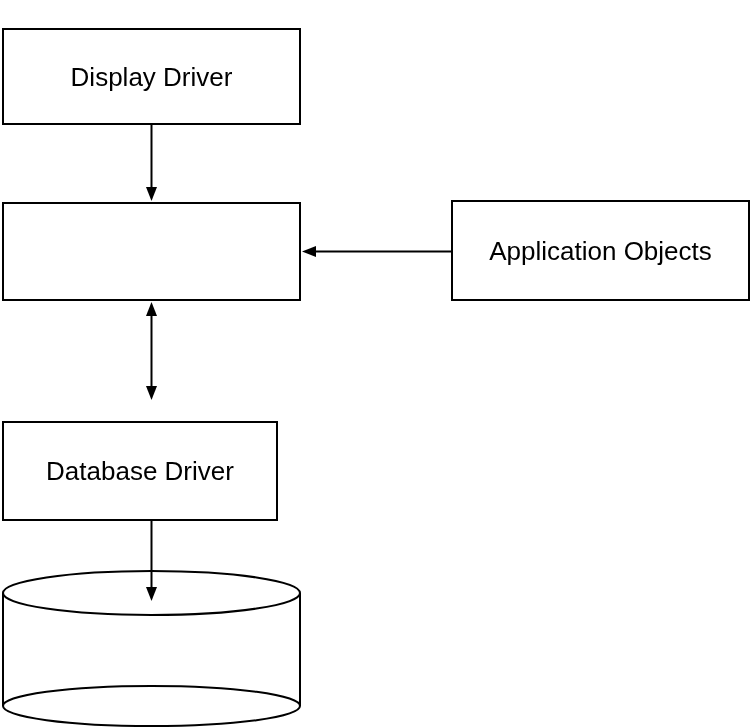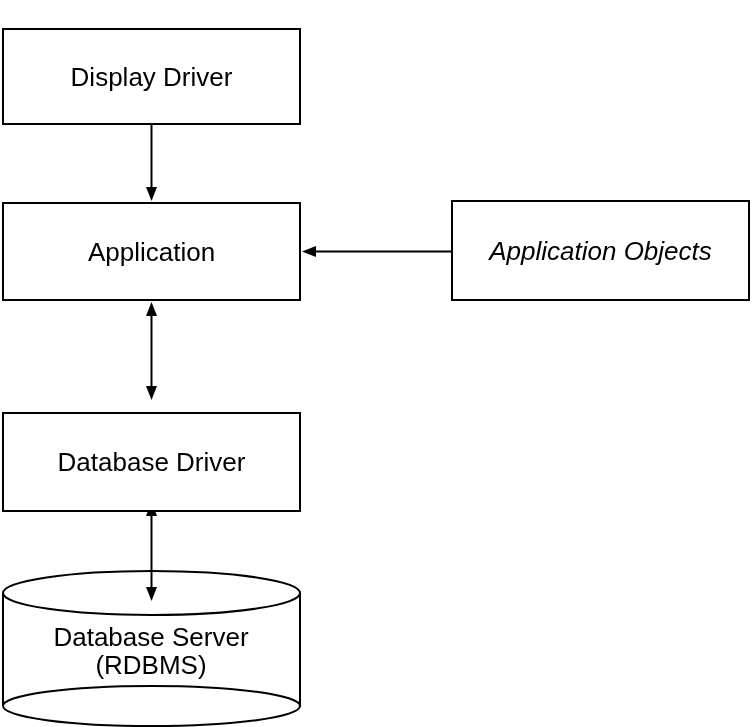--- a/index.html
+++ b/index.html
@@ -31,22 +31,22 @@
     display: flex;
     flex-direction: column;
     align-items: center;
     justify-content: center;
     text-align: center;
     font-size: 26px;
     line-height: 28px;
   }
   .node-display-driver   { left: 2px;   top: 3px;   width: 299px; height: 97px; margin-top: 25px; }
   .node-application-vm   { left: 2px;   top: 202px; width: 299px; height: 99px; }
-  .node-application-objects { left: 451px; top: 200px; width: 299px; height: 101px; font-style: italic; }
-  .node-database-driver  { left: 2px;   top: 412px; width: 299px; height: 100px; }
+  .node-application-objects { left: 451px; top: 200px; width: 299px; height: 101px; }
+  .node-database-driver  { left: 2px;   top: 421px; width: 276px; height: 100px; }
   .node-database-server-label {
     position: absolute;
     left: 2px;
     top: 615px;
     width: 298px;
     height: 71px;
     display: flex;
     flex-direction: column;
     align-items: center;
     justify-content: center;
@@ -96,29 +96,24 @@
       <polygon points="151.5,502 146,516 157,516" fill="#000000"></polygon>
       <polygon points="151.5,601 146,587 157,587" fill="#000000"></polygon>
     </g>
   </svg>
 
   <div class="node node-display-driver">
     <span>Display Driver</span>
   </div>
 
   <div class="node node-application-vm">
-    <span>Application</span>
   </div>
 
   <div class="node node-application-objects">
     <span>Application Objects</span>
   </div>
 
   <div class="node node-database-driver">
     <span>Database Driver</span>
   </div>
 
-  <div class="node-database-server-label">
-    <span>Database Server</span>
-    <span>(RDBMS)</span>
-  </div>
 
 </div>
 
 </body></html>

